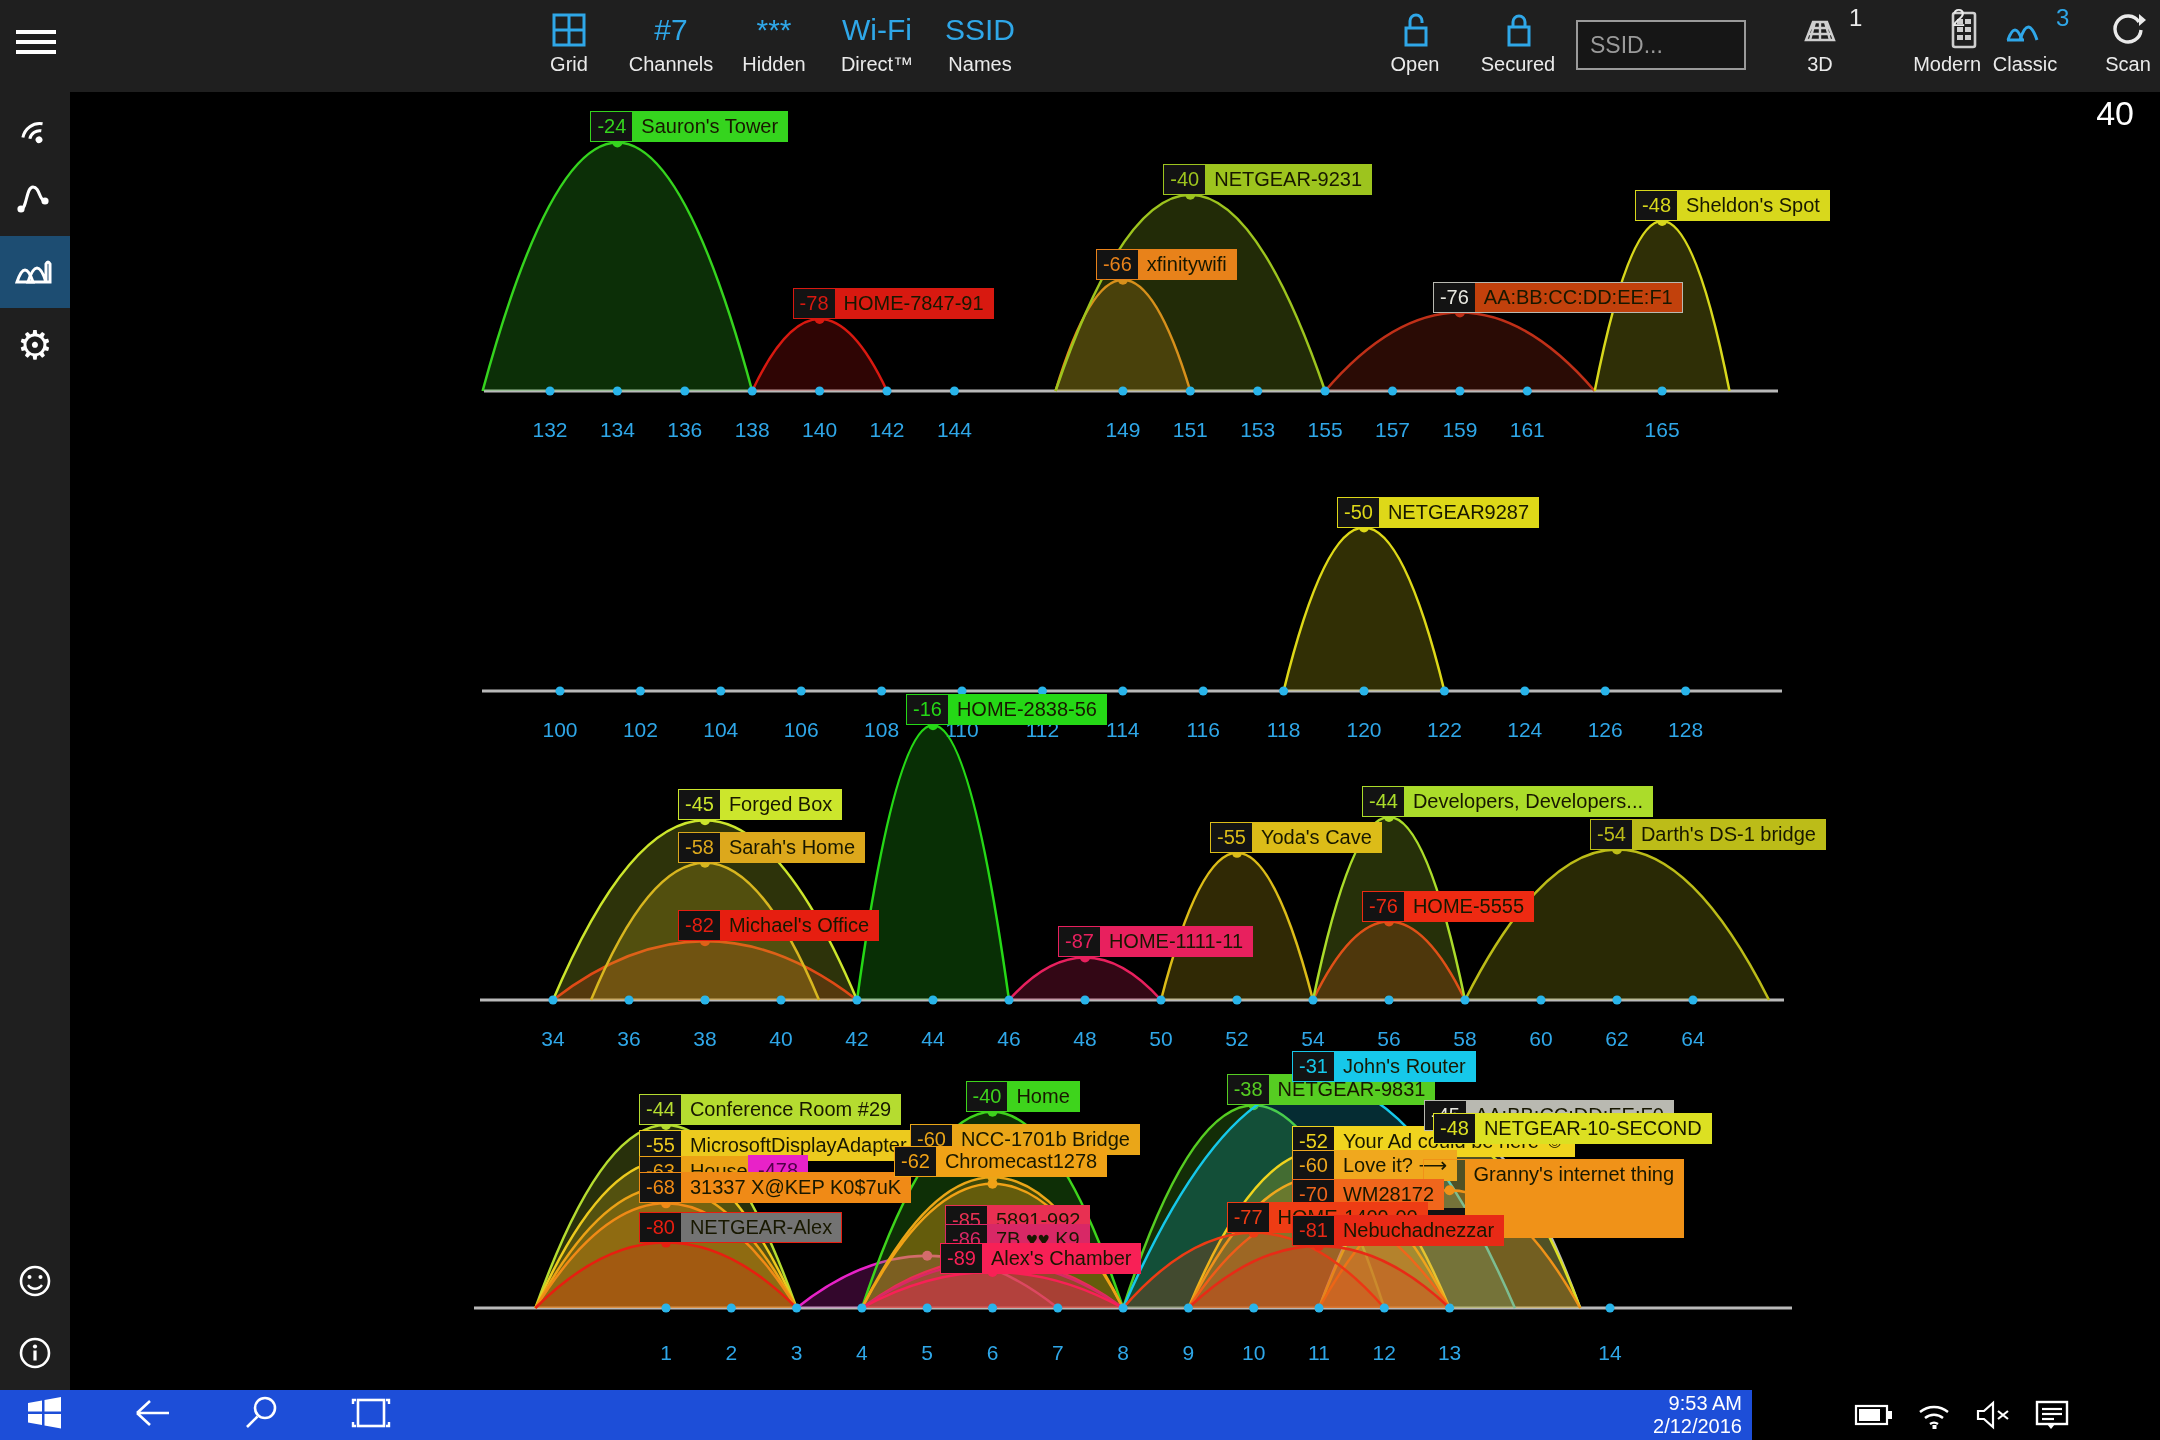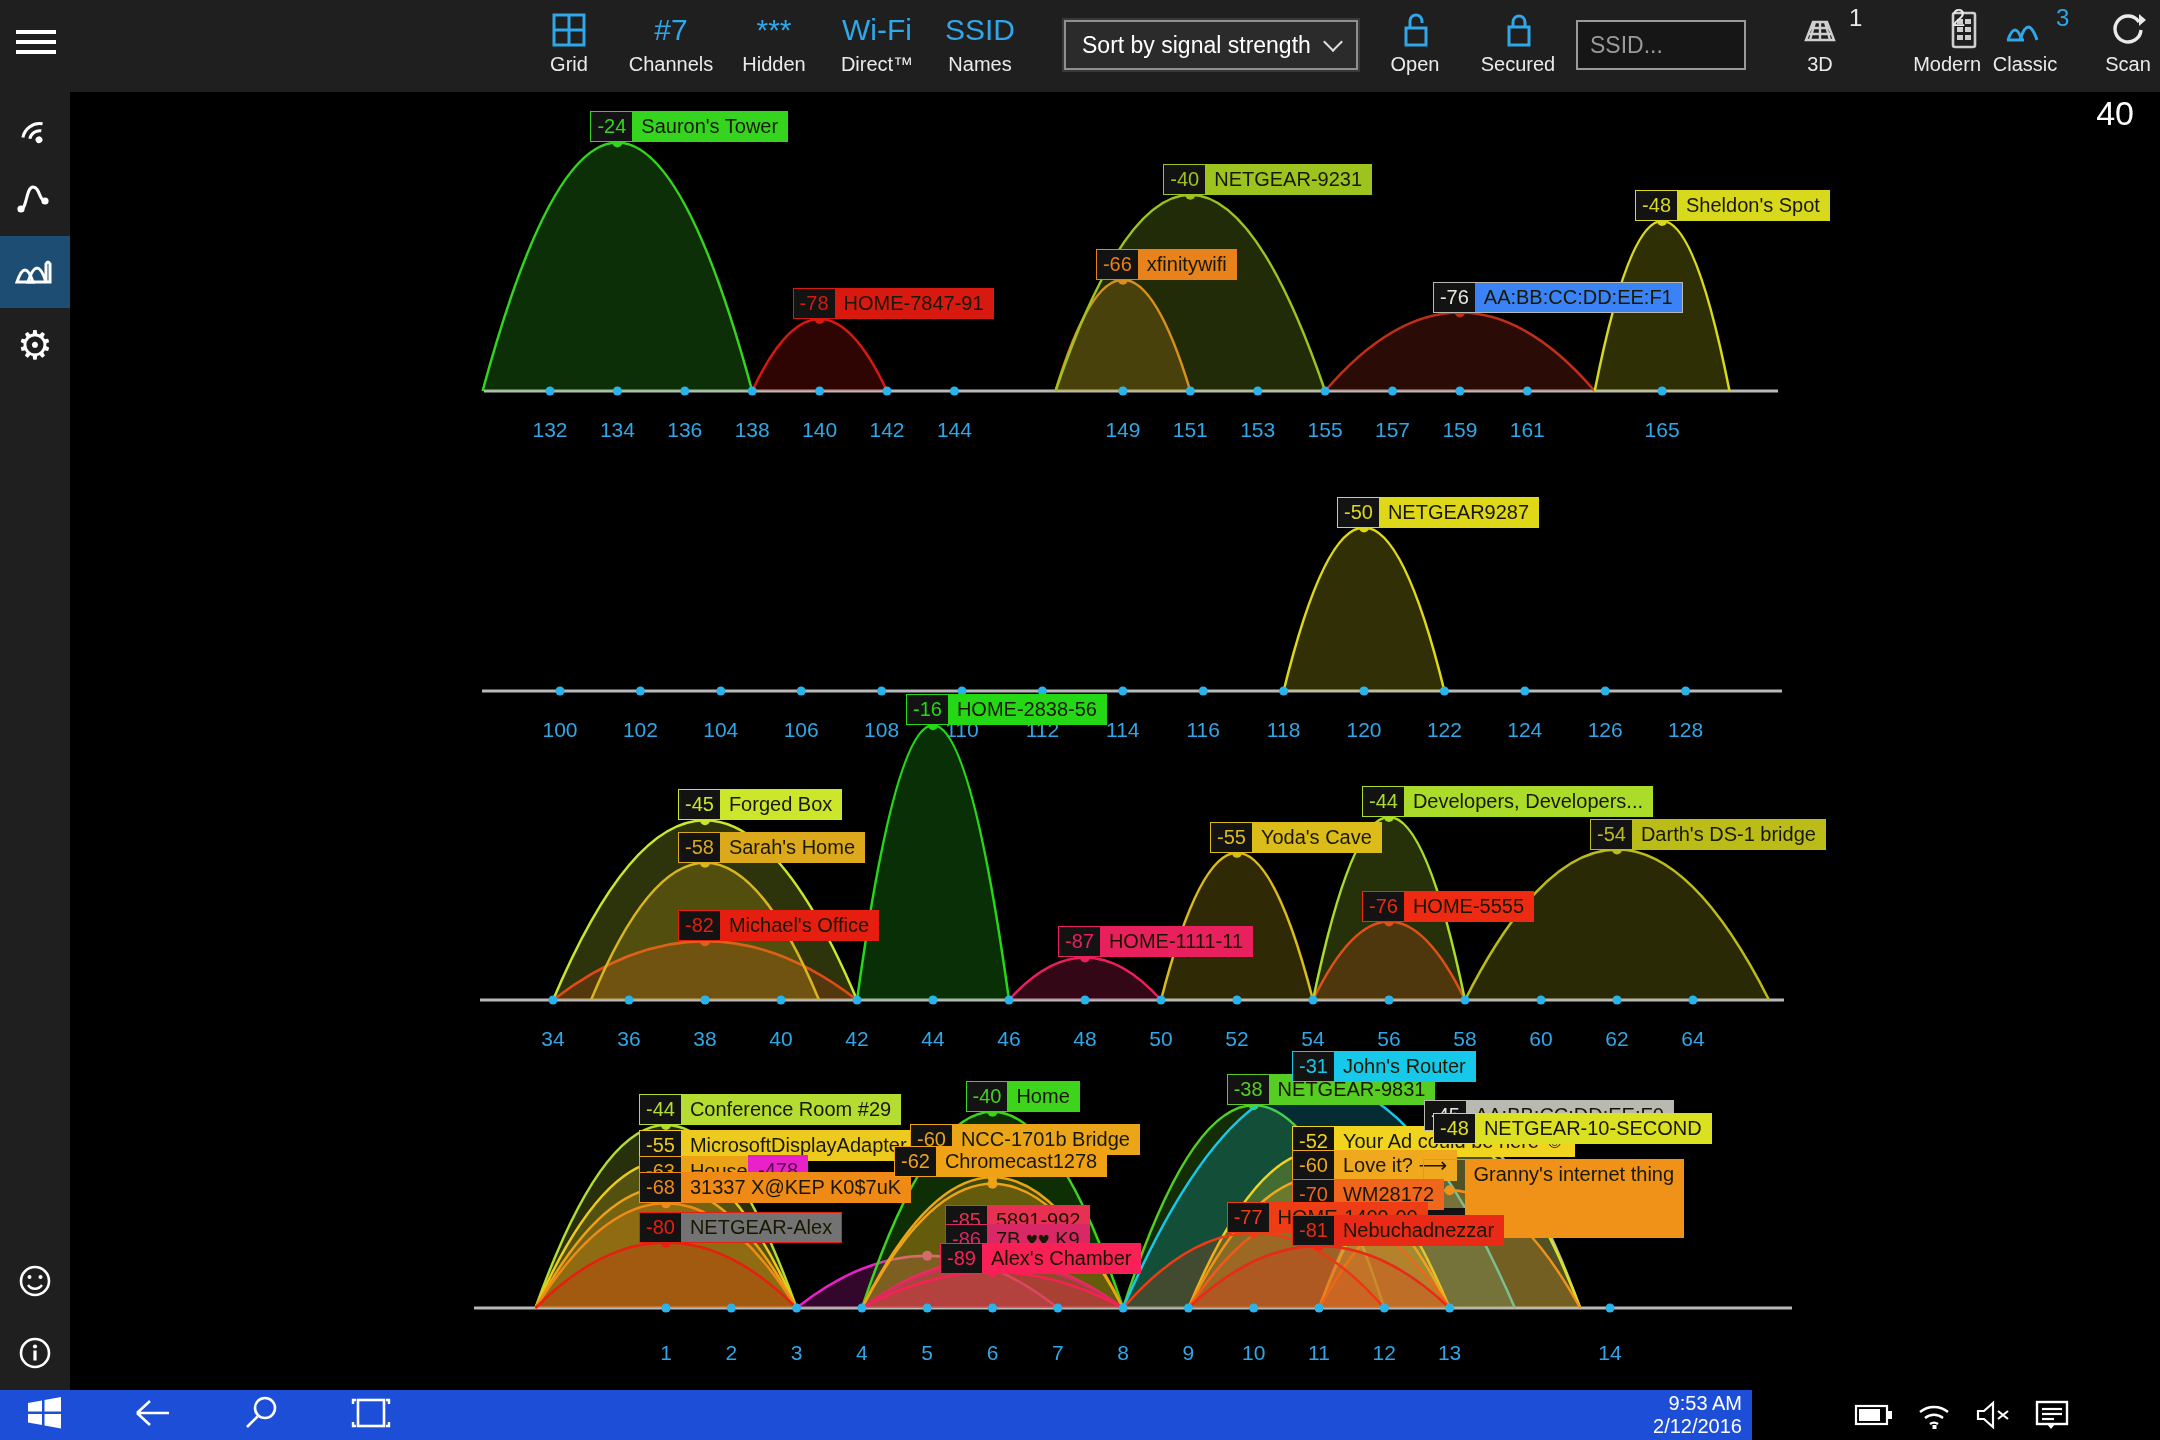--- a/index.html
+++ b/index.html
@@ -84,24 +84,20 @@
   <div class="tb-item" style="left:817px;">
     <span class="tb-glyph">Wi-Fi</span>
     <span class="tb-label">Direct™</span>
   </div>
 
   <div class="tb-item" style="left:920px;">
     <span class="tb-glyph">SSID</span>
     <span class="tb-label">Names</span>
   </div>
 
-  <div class="dropdown">
-    <span>Sort by signal strength</span>
-    <span class="chev"></span>
-  </div>
 
   <div class="tb-item" style="left:1355px;">
     <span class="tb-icon">
       <svg width="36" height="42">
           <rect x="9" y="19" width="20" height="17" fill="none" stroke="#2fa7e8" stroke-width="3"></rect>
           <path d="M13 19 v-7 a6 6 0 0 1 12 0 v2" fill="none" stroke="#2fa7e8" stroke-width="3"></path>
         </svg>
     </span>
     <span class="tb-label">Open</span>
   </div>
@@ -508,21 +504,21 @@
         <text x="1540" y="1268" fill="#2fa7e8" font-size="21" text-anchor="middle" font-family="&quot;Liberation Sans&quot;,sans-serif">14</text>
       </g>
     </svg>
   <div class="count">40</div>
 <div class="ap-label" style="left: 722.6px; top: 196.06px; border: 1px solid rgb(216, 25, 16);">
       <span class="ap-dbm" style="color: rgb(216, 25, 16);">-78</span>
       <span class="ap-ssid" style="background: rgb(216, 25, 16);">HOME-7847-91</span>
     </div>
     <div class="ap-label" style="left: 1362.9px; top: 189.52px; border: 1px solid rgb(185, 185, 177);">
       <span class="ap-dbm" style="color: rgb(232, 232, 224);">-76</span>
-      <span class="ap-ssid" style="background: #3b82f6;">AA:BB:CC:DD:EE:F1</span>
+      <span class="ap-ssid" style="background: #c2410c;">AA:BB:CC:DD:EE:F1</span>
     </div>
     <div class="ap-label" style="left: 1025.9px; top: 156.82px; border: 1px solid rgb(232, 130, 26);">
       <span class="ap-dbm" style="color: rgb(232, 130, 26);">-66</span>
       <span class="ap-ssid" style="background: rgb(232, 130, 26);">xfinitywifi</span>
     </div>
     <div class="ap-label" style="left: 1565.1px; top: 97.96px; border: 1px solid rgb(216, 216, 28);">
       <span class="ap-dbm" style="color: rgb(216, 216, 28);">-48</span>
       <span class="ap-ssid" style="background: rgb(216, 216, 28);">Sheldon's Spot</span>
     </div>
     <div class="ap-label" style="left: 1093.3px; top: 71.8px; border: 1px solid rgb(157, 196, 30);">

